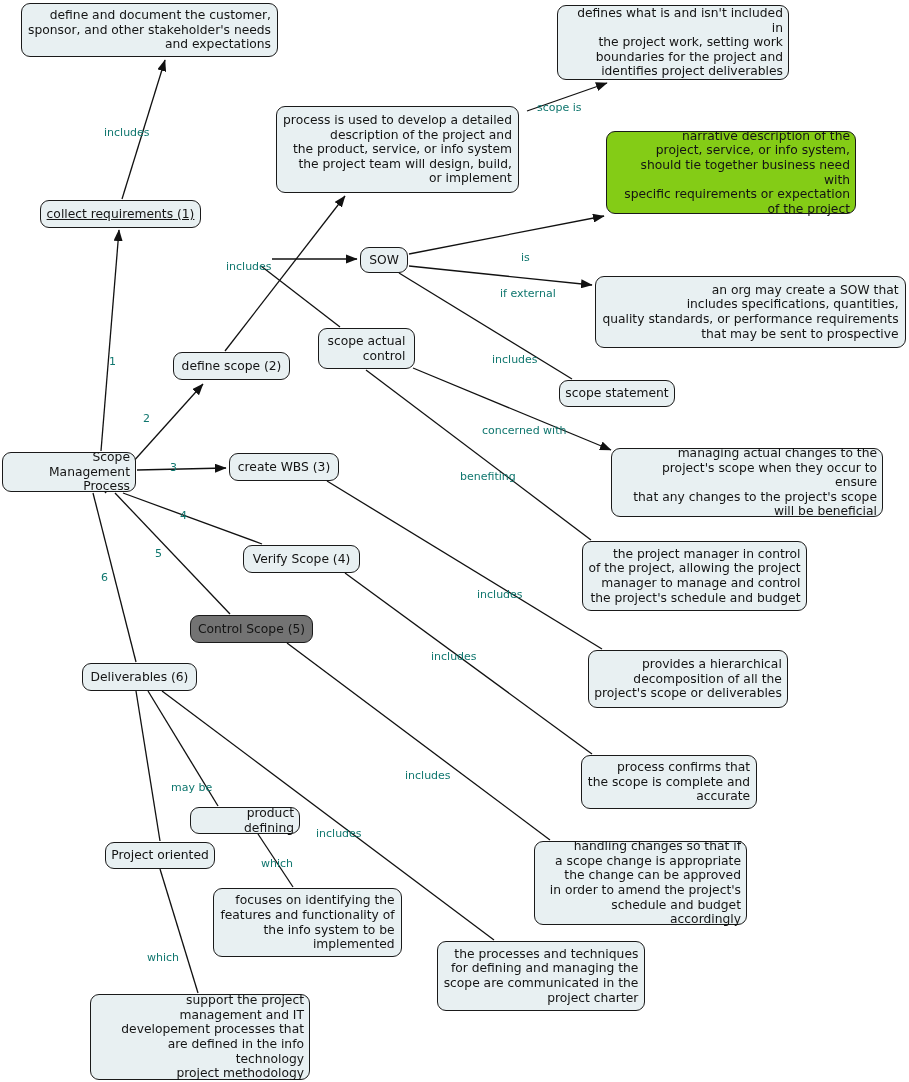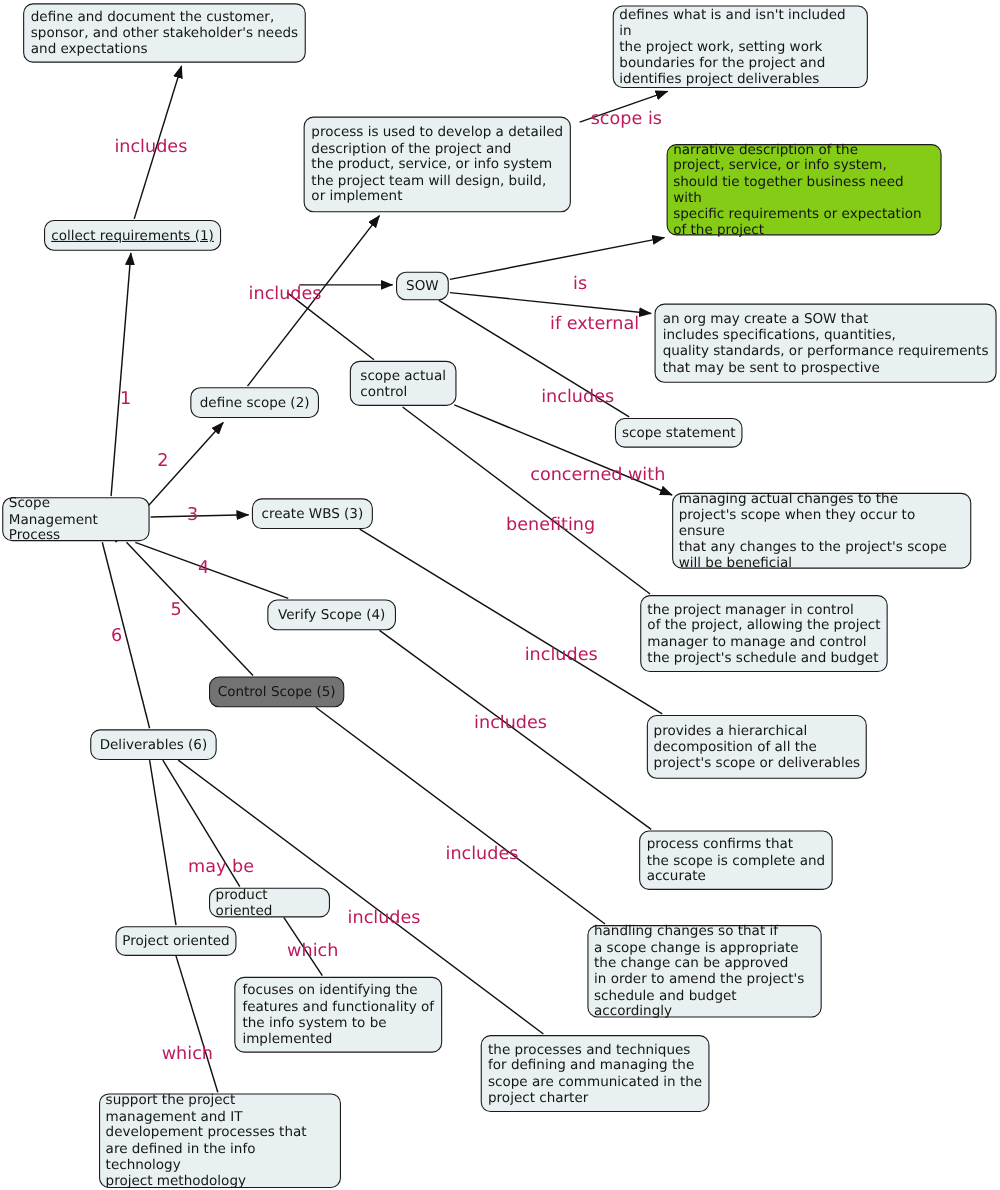--- a/index.html
+++ b/index.html
@@ -25,32 +25,32 @@
   }
   .node {
     position: absolute;
     box-sizing: border-box;
     background: #e8f0f2;
     border: 1.3px solid #1a1a1a;
     border-radius: 9px;
     color: #141414;
     font-size: 12.3px;
     line-height: 14.6px;
-    text-align: left;
+    text-align: right;
     display: flex;
     align-items: center;
     justify-content: center;
     padding: 0 5px;
     white-space: pre-line;
     z-index: 2;
   }
   .edge-label {
     position: absolute;
-    color: #be185d;
-    font-size: 16px;
+    color: #0f766e;
+    font-size: 11px;
     line-height: 13px;
     white-space: nowrap;
     background: transparent;
     z-index: 3;
   }
 </style>
 </head>
 <body>
 
 <div id="canvas">
@@ -128,21 +128,21 @@
 manager to manage and control
 the project's schedule and budget</div>
       <div class="node" style="left: 190px; top: 615px; width: 123px; height: 28px; background: #737373; border-color: rgb(26, 26, 26);">Control Scope (5)</div>
       <div class="node" style="left: 588px; top: 650px; width: 200px; height: 58px; background: rgb(232, 240, 242); border-color: rgb(26, 26, 26);">provides a hierarchical
 decomposition of all the
 project's scope or deliverables</div>
       <div class="node" style="left: 82px; top: 663px; width: 115px; height: 28px; background: rgb(232, 240, 242); border-color: rgb(26, 26, 26);">Deliverables (6)</div>
       <div class="node" style="left: 581px; top: 755px; width: 176px; height: 54px; background: rgb(232, 240, 242); border-color: rgb(26, 26, 26);">process confirms that
 the scope is complete and
 accurate</div>
-      <div class="node" style="left: 190px; top: 807px; width: 110px; height: 27px; background: rgb(232, 240, 242); border-color: rgb(26, 26, 26);">product oriented</div>
+      <div class="node" style="left: 190px; top: 807px; width: 110px; height: 27px; background: rgb(232, 240, 242); border-color: rgb(26, 26, 26);">product defining</div>
       <div class="node" style="left: 105px; top: 842px; width: 110px; height: 27px; background: rgb(232, 240, 242); border-color: rgb(26, 26, 26);">Project oriented</div>
       <div class="node" style="left: 534px; top: 841px; width: 213px; height: 84px; background: rgb(232, 240, 242); border-color: rgb(26, 26, 26);">handling changes so that if
 a scope change is appropriate
 the change can be approved
 in order to amend the project's
 schedule and budget accordingly</div>
       <div class="node" style="left: 213px; top: 888px; width: 189px; height: 69px; background: rgb(232, 240, 242); border-color: rgb(26, 26, 26);">focuses on identifying the
 features and functionality of
 the info system to be
 implemented</div>

